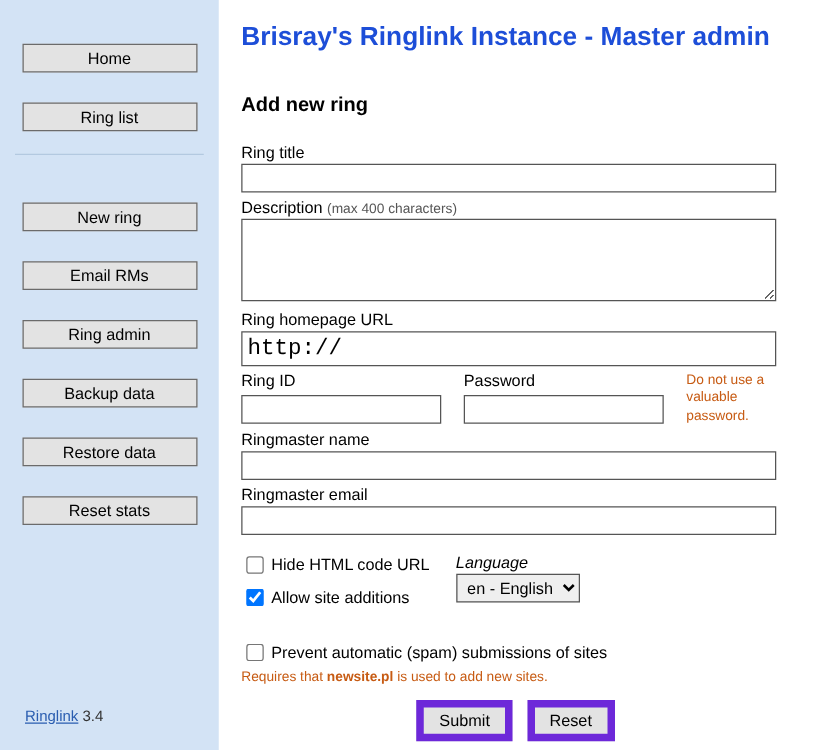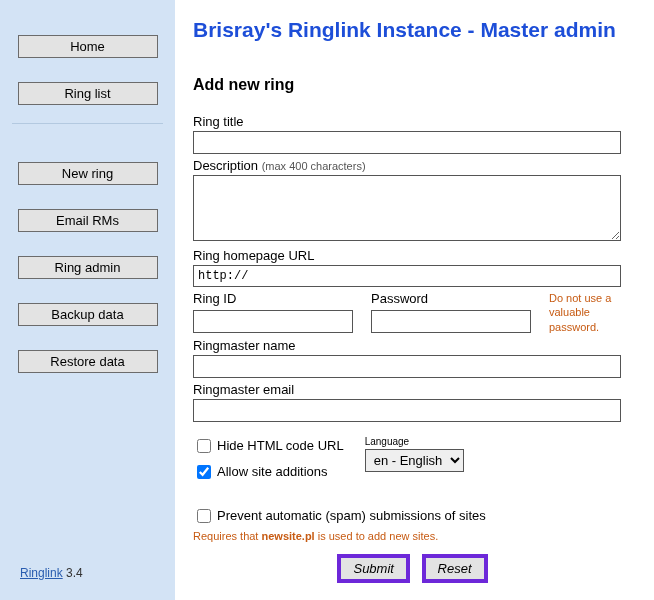--- a/index.html
+++ b/index.html
@@ -80,21 +80,21 @@
     padding: 3px 4px;
     font-family: inherit;
     font-size: 13px;
     border: 1px solid #555;
     resize: both;
   }
   .mono-input {
     width: 428px;
     padding: 3px 4px;
     font-family: "Courier New", monospace;
-    font-size: 12px;
+    font-size: 18px;
     border: 1px solid #555;
   }
   .two-col {
     display: flex;
     gap: 18px;
     align-items: flex-start;
   }
   .short-input {
     width: 160px;
     padding: 3px 4px;
@@ -120,61 +120,61 @@
     width: 14px;
     height: 14px;
   }
   .checks-lang {
     display: flex;
     align-items: flex-start;
     gap: 21px;
     margin-top: 14px;
   }
   .checks-col { flex: 0 0 auto; }
-  .lang-col label { display: block; font-size: 10px; margin-bottom: 2px; }
+  .lang-col label { display: block; font-size: 13px; margin-bottom: 2px; font-style: italic; }
   .lang-col select {
     font-size: 13px;
     padding: 2px 4px;
     border: 1px solid #555;
   }
   .note {
     font-size: 11px;
     color: #c75b13;
     margin-top: -2px;
     margin-bottom: 12px;
   }
   .note b { color: #c75b13; font-weight: bold; }
   .buttons {
     text-align: center;
     margin-top: 8px;
   }
   .buttons button {
     font-size: 13px;
     padding: 3px 12px;
     background: #e3e3e3;
-    border: 4px solid #6d28d9;
+    border: 6px solid #6d28d9;
     cursor: pointer;
     font-family: inherit;
     margin: 0 4px;
-    font-style: italic;
   }
 </style>
 </head>
 <body>
 
 <div class="container">
   <div class="sidebar">
     <button>Home</button>
     <button>Ring list</button>
     <hr>
     <button>New ring</button>
     <button>Email RMs</button>
     <button>Ring admin</button>
     <button>Backup data</button>
     <button>Restore data</button>
+    <button>Reset stats</button>
     <div class="sidebar-footer">
       <a href="#">Ringlink</a><span> 3.4</span>
     </div>
   </div>
 
   <div class="main">
     <div class="page-title">Brisray's Ringlink Instance  -  Master admin</div>
     <div class="section-title">Add new ring</div>
 
     <div class="form-row">

